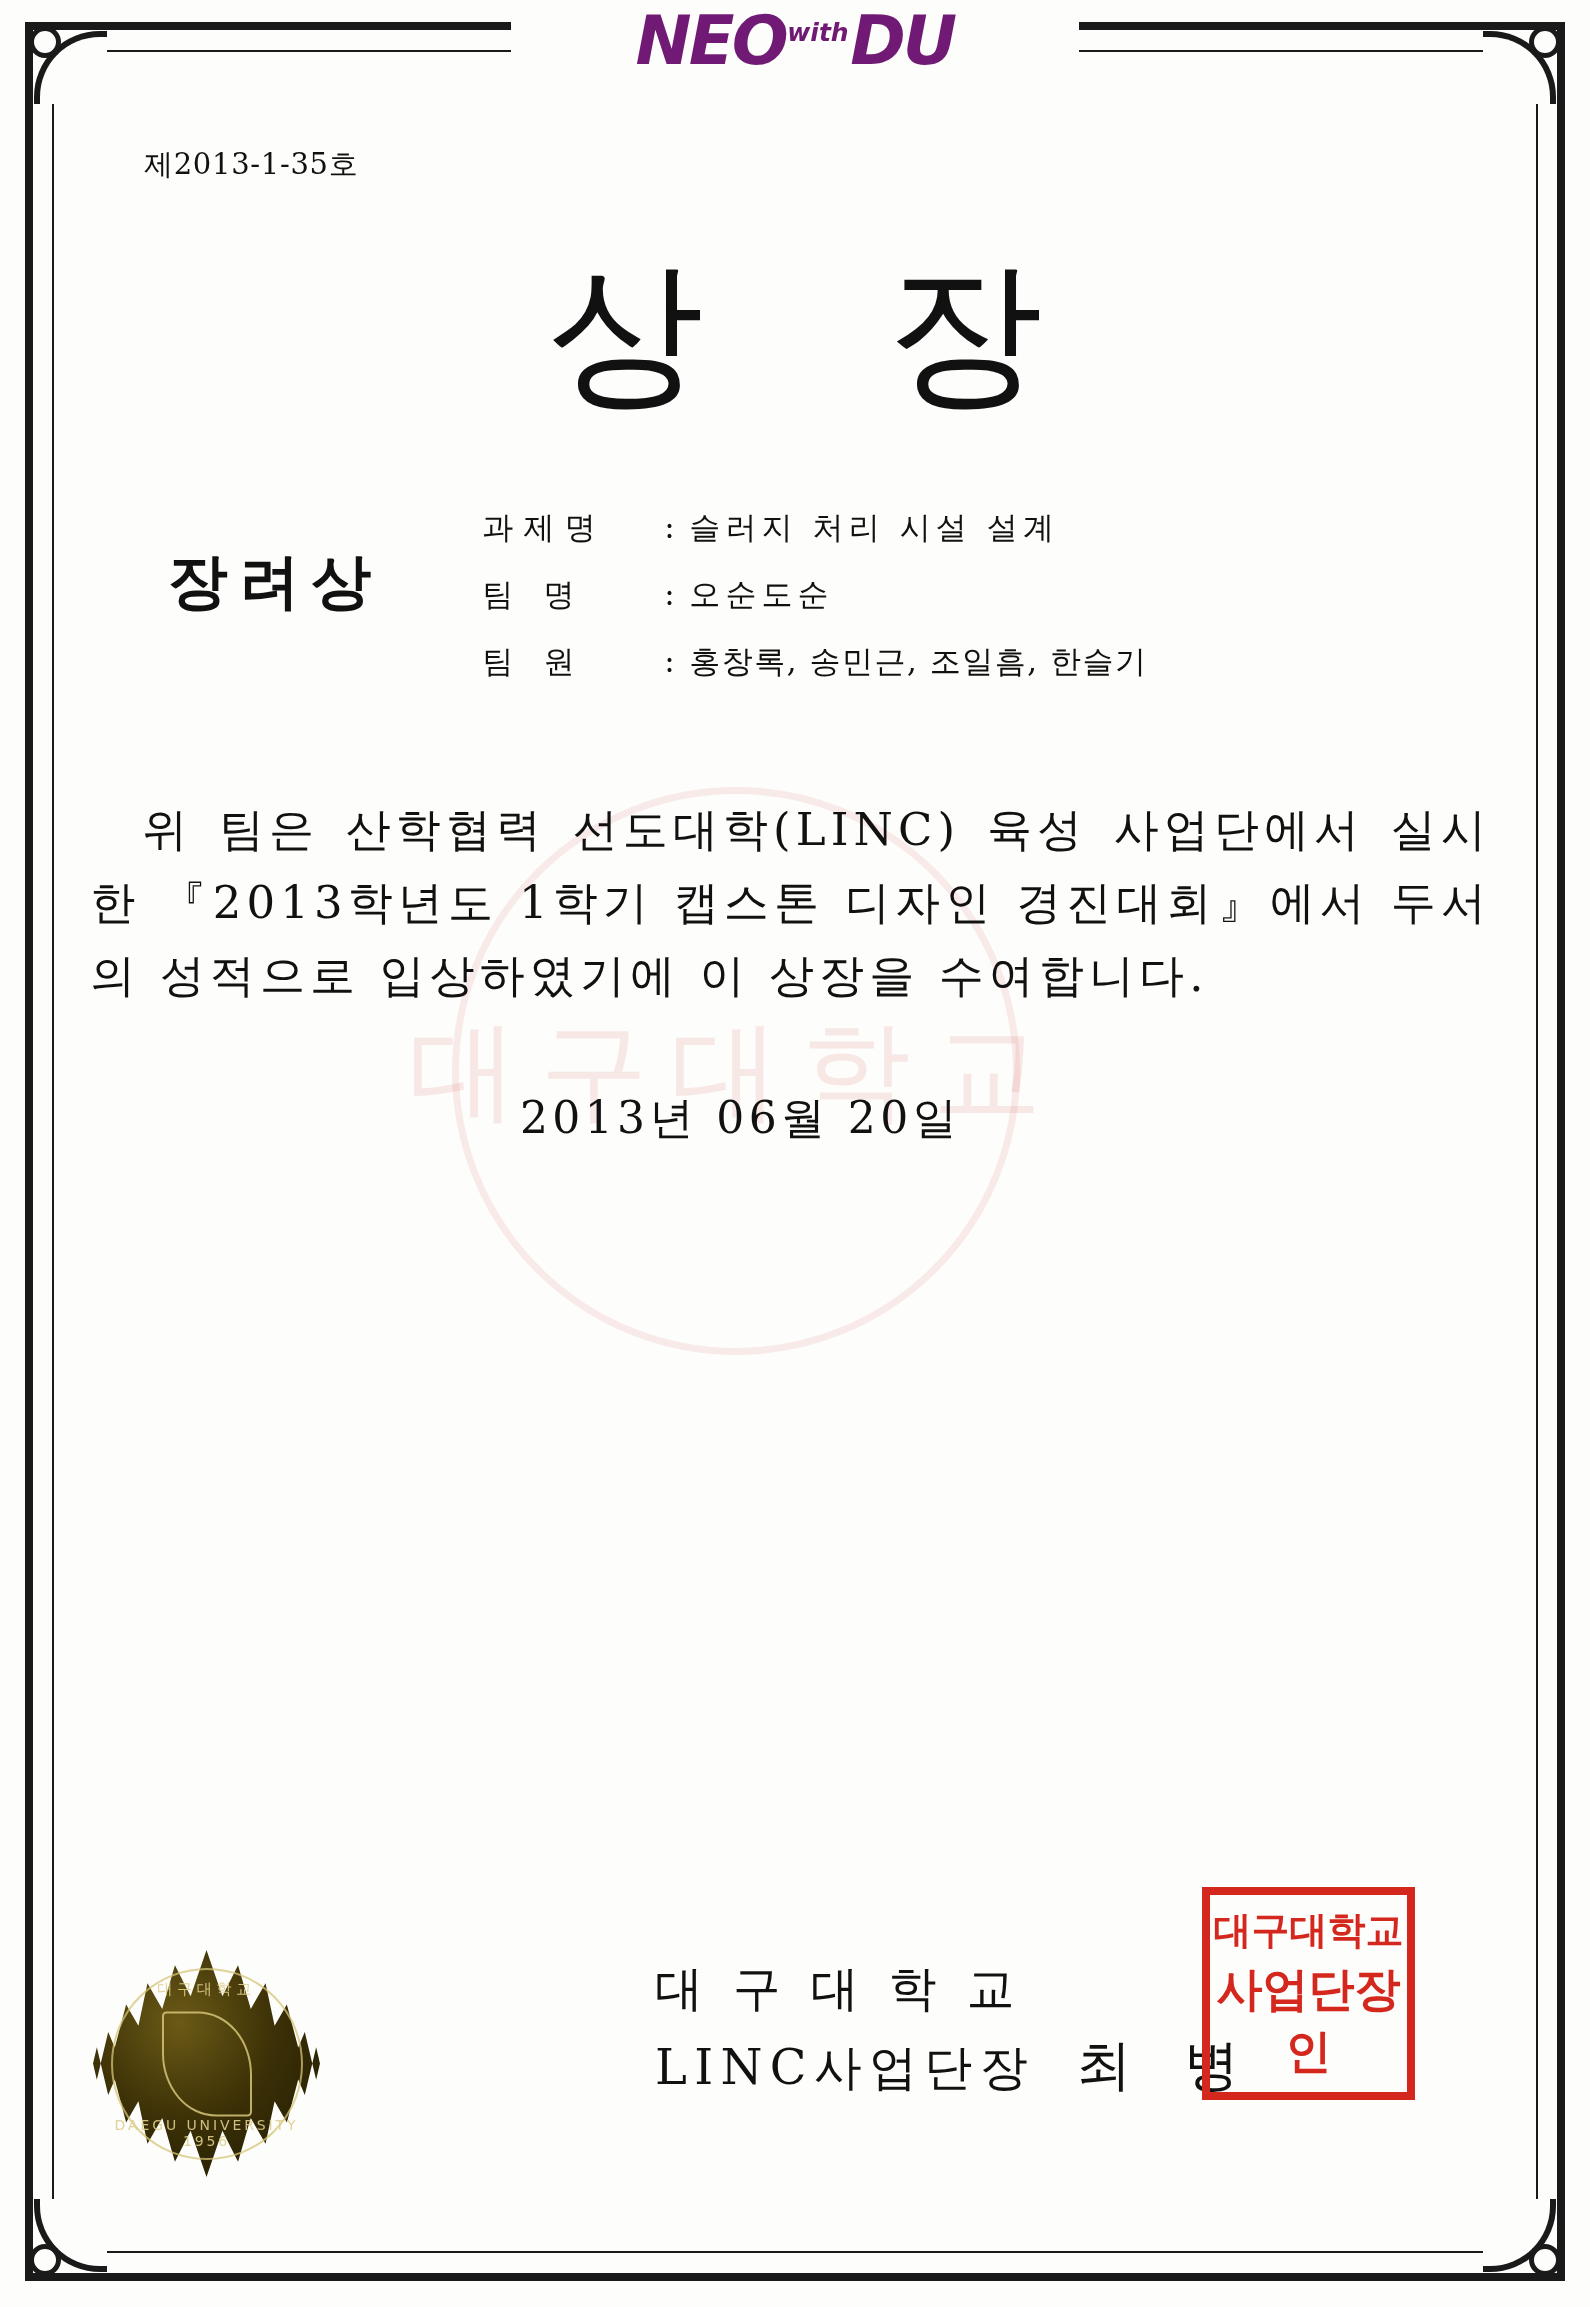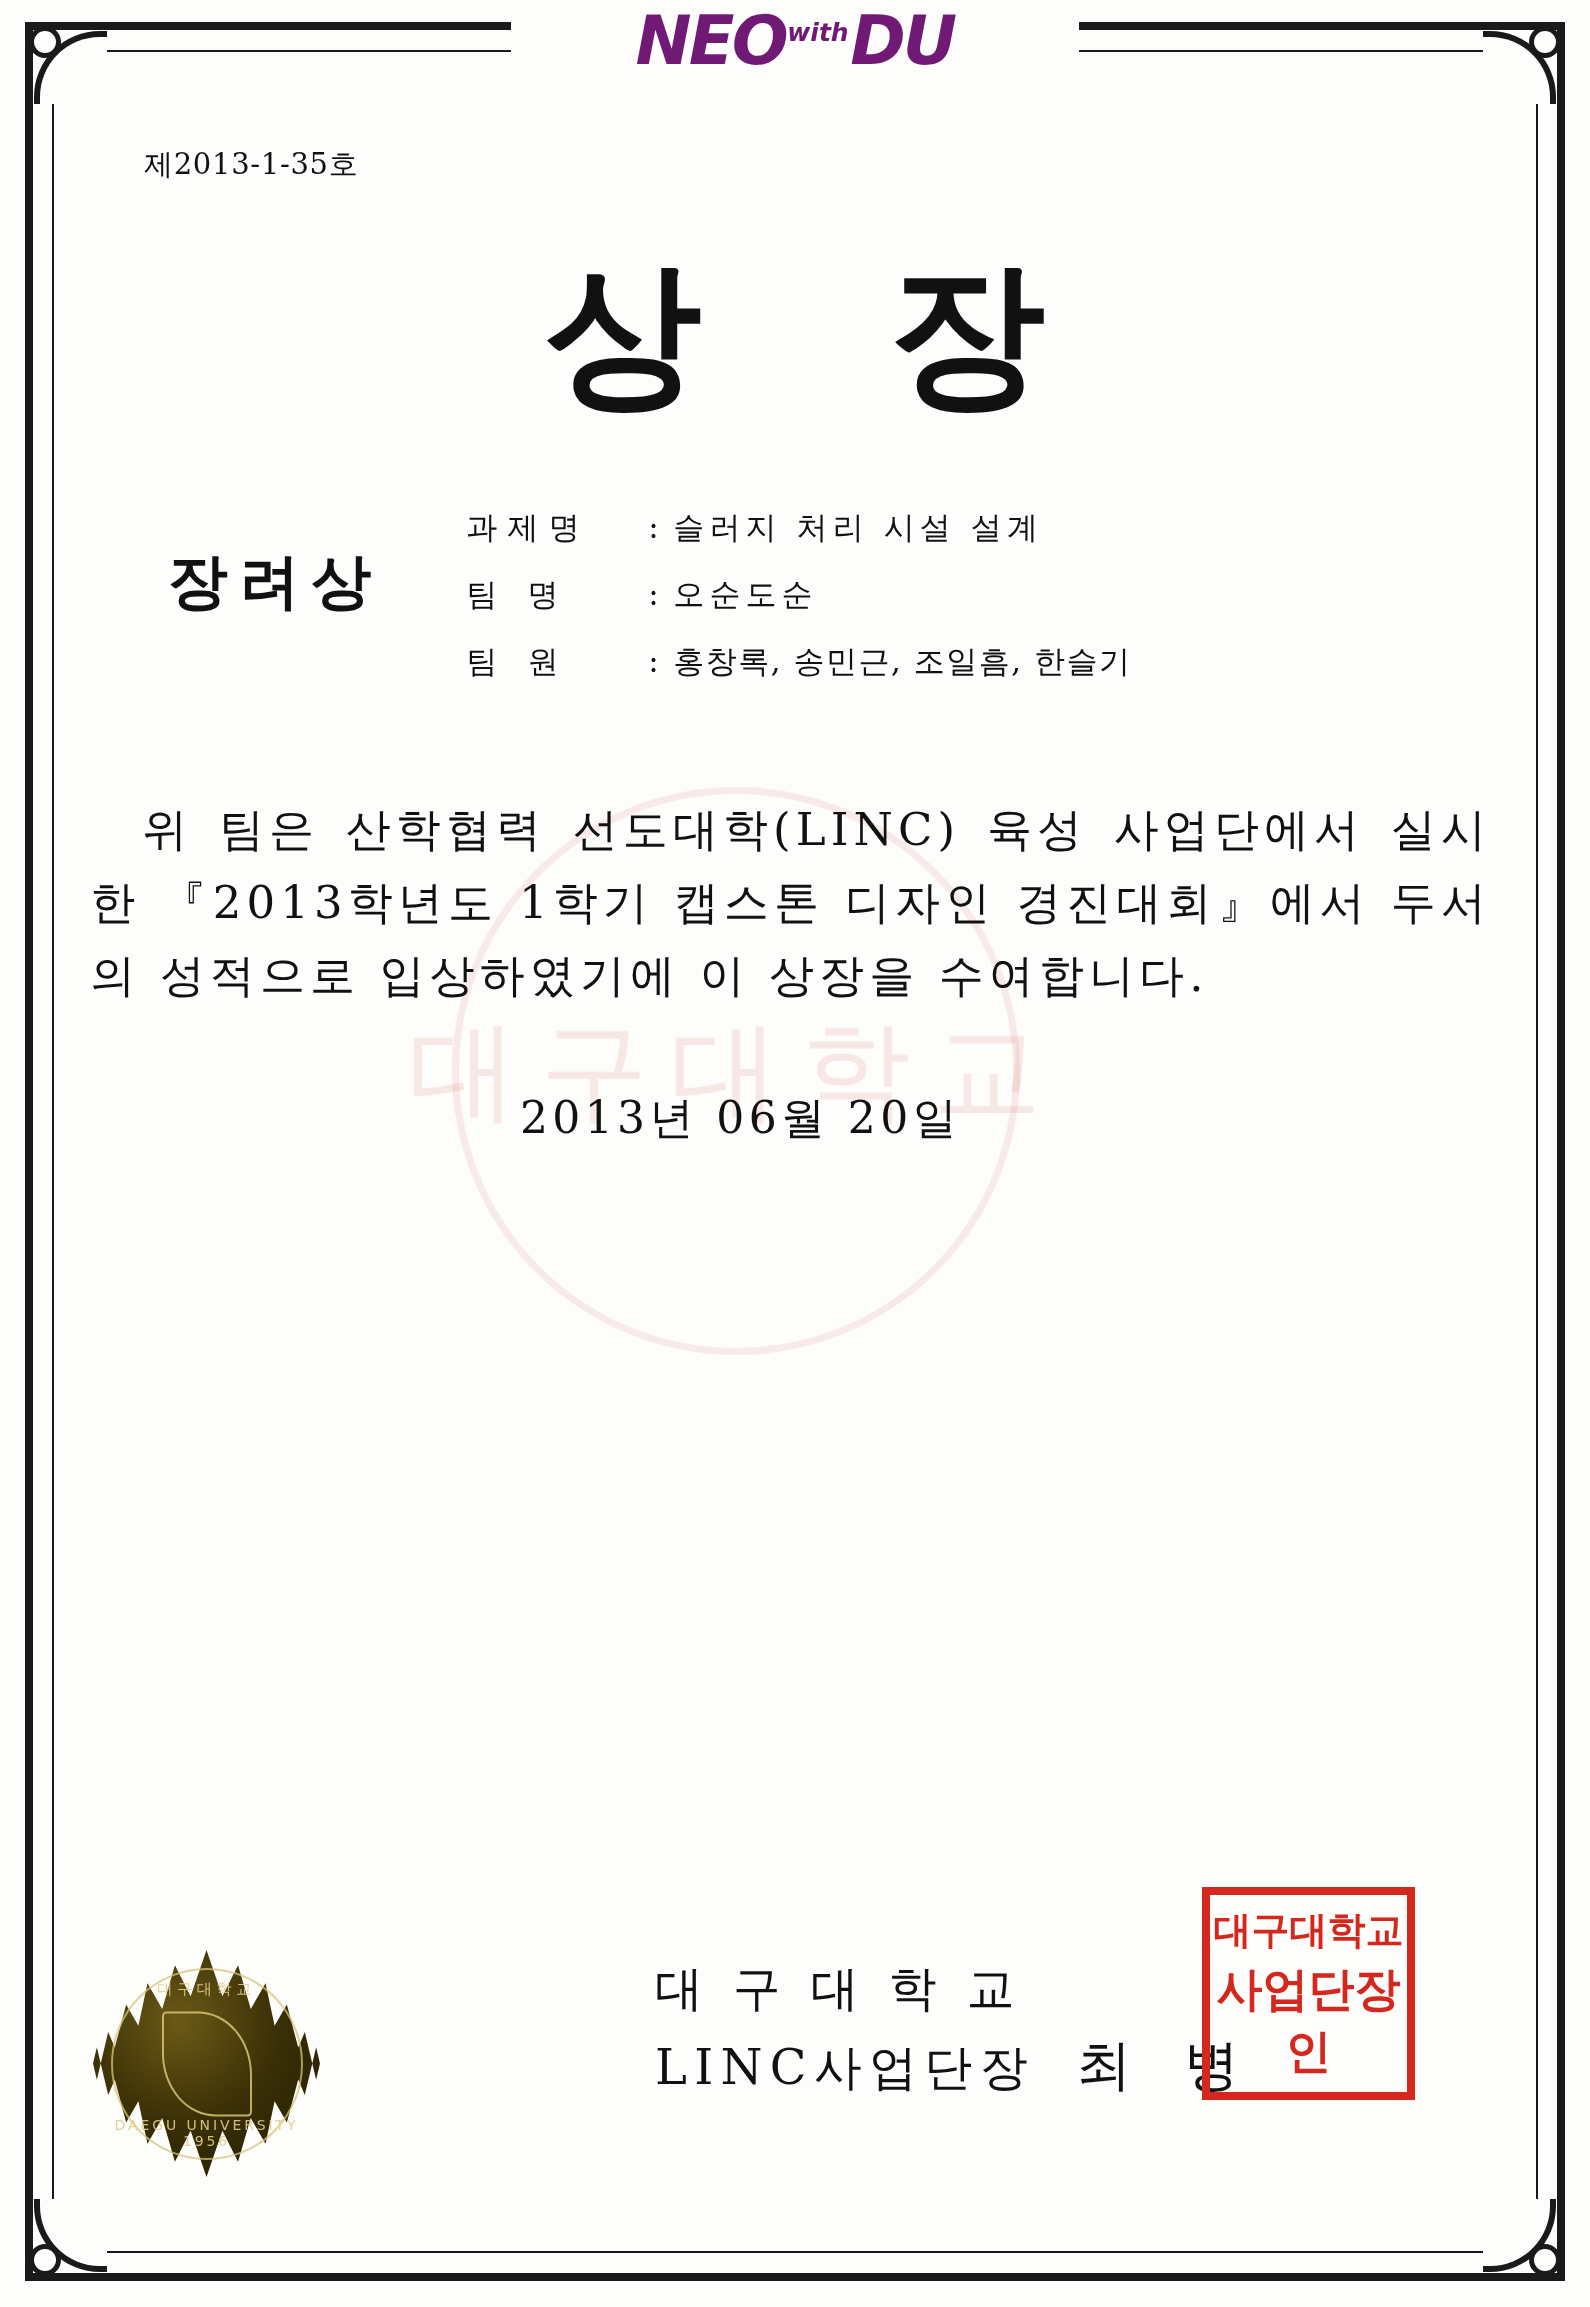--- a/index.html
+++ b/index.html
@@ -101,21 +101,21 @@
     font-family: "DejaVu Serif", serif;
     font-size: 29px;
     letter-spacing: 0.7px;
     margin-top: 58px;
     margin-left: 64px;
   }
 
   .title {
     text-align: center;
     font-family: "DejaVu Serif", serif;
-    font-weight: 700;
+    font-weight: 400;
     font-size: 157px;
     letter-spacing: 66px;
     text-indent: 66px;
     margin-top: 66px;
     line-height: 1.05;
   }
 
   .award-row {
     display: flex;
     align-items: flex-start;
@@ -126,20 +126,21 @@
     text-align: center;
     font-weight: 700;
     font-size: 60px;
     letter-spacing: 11.7px;
     text-indent: 11.7px;
     padding-top: 35px;
   }
   .meta {
     flex: 1;
     padding-left: 7.3px;
+    margin-left: 16px;
   }
   .meta-line {
     display: flex;
     align-items: baseline;
     font-size: 31px;
     margin-bottom: 25px;
     letter-spacing: 1.5px;
   }
   .meta-label {
     width: 182px;

